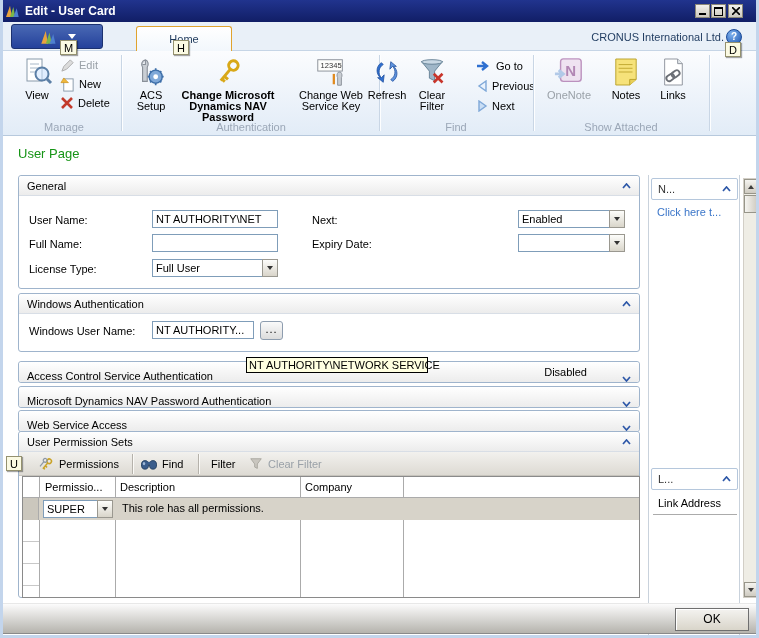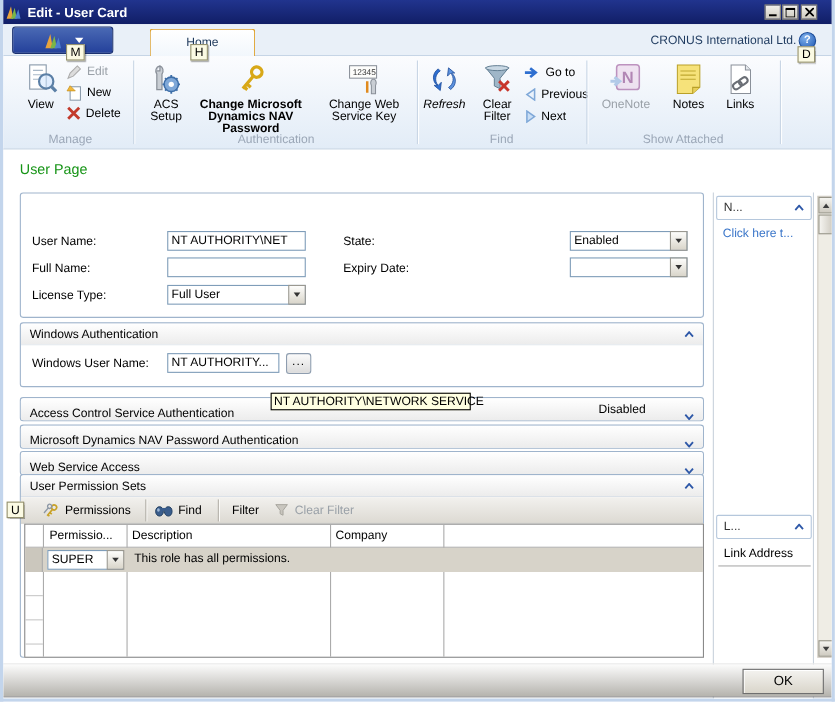--- a/index.html
+++ b/index.html
@@ -216,30 +216,30 @@
             <text x="7" y="12" font-size="8" fill="#333" font-family="sans-serif">12345</text>
             <path d="M26 16 C24 18 24 20 25 22 L25 30 L29 30 L29 22 C30 20 30 18 28 16 Z" fill="#C9CED4" stroke="#8A9099"></path>
             <path d="M21 18 L21 29" stroke="#E08A1E" stroke-width="2.4"></path>
           </svg>
       </span>
       <span>Change Web</span>
       <span>Service Key</span>
     </div>
     <div class="rsep" style="left:376px;"></div>
 
-    <div class="bigbtn" style="left:378px; width:46px;font-style:italic;">
+    <div class="bigbtn" style="left:361px; width:46px;">
       <span class="ic">
         <svg width="30" height="30" viewBox="0 0 32 32">
             <path d="M10 6 C4 10 4 18 9 22 L6 22 L12 27 L13 19 L10 22 C6 18 7 11 12 8 Z" fill="#2E6FD0" stroke="#1F4E9C" stroke-width=".8"></path>
             <path d="M22 26 C28 22 28 14 23 10 L26 10 L20 5 L19 13 L22 10 C26 14 25 21 20 24 Z" fill="#5E93DE" stroke="#1F4E9C" stroke-width=".8"></path>
           </svg>
       </span>
       <span>Refresh</span>
     </div>
-    <div class="bigbtn" style="left:428px; width:42px;align-items:center;">
+    <div class="bigbtn" style="left:408px; width:42px;align-items:center;">
       <span class="ic">
         <svg width="28" height="30" viewBox="0 0 32 32">
             <polygon points="4,4 28,4 19,15 19,26 13,23 13,15" fill="#9FB6C8" stroke="#5F7B90"></polygon>
             <ellipse cx="16" cy="4.5" rx="12" ry="2.6" fill="#C9D8E4" stroke="#5F7B90"></ellipse>
             <path d="M18 18 L28 28 M28 18 L18 28" stroke="#C8352B" stroke-width="3"></path>
           </svg>
       </span>
       <span>Clear</span>
       <span>Filter</span>
     </div>
@@ -307,23 +307,31 @@
     <div class="glabel" style="left:8px; width:106px;">Manage</div>
     <div class="glabel" style="left:124px; width:248px;">Authentication</div>
     <div class="glabel" style="left:380px; width:146px;">Find</div>
     <div class="glabel" style="left:534px; width:168px;">Show Attached</div>
   </div>
 
   <div class="content">
     <div class="pagetitle">User Page</div>
 
     <div class="fast" style="top:39px; height:114px;">
+      <div class="fast-h">
+        <span>General</span>
+        <span class="chev">
+            <svg width="9" height="6">
+              <polyline points="1,5 4.5,1 8,5" stroke="#2E58A8" stroke-width="1.7" fill="none"></polyline>
+            </svg>
+          </span>
+      </div>
       <span class="flabel" style="left:10px; top:38px;">User Name:</span>
       <div class="inp" style="left:133px; top:34px; width:126px;">NT AUTHORITY\NET</div>
-      <span class="flabel" style="left:293px; top:38px;">State:</span>
+      <span class="flabel" style="left:293px; top:38px;">Next:</span>
       <div class="inp" style="left:499px; top:34px; width:107px;">Enabled</div>
       <div class="ddbtn" style="left:590px; top:34px;">
           <span class="ddarr"></span>
         </div>
 
       <span class="flabel" style="left:10px; top:62px;">Full Name:</span>
       <div class="inp" style="left:133px; top:58px; width:126px;"></div>
       <span class="flabel" style="left:293px; top:62px;">Expiry Date:</span>
       <div class="inp" style="left:499px; top:58px; width:107px;"></div>
       <div class="ddbtn" style="left:590px; top:58px;">

